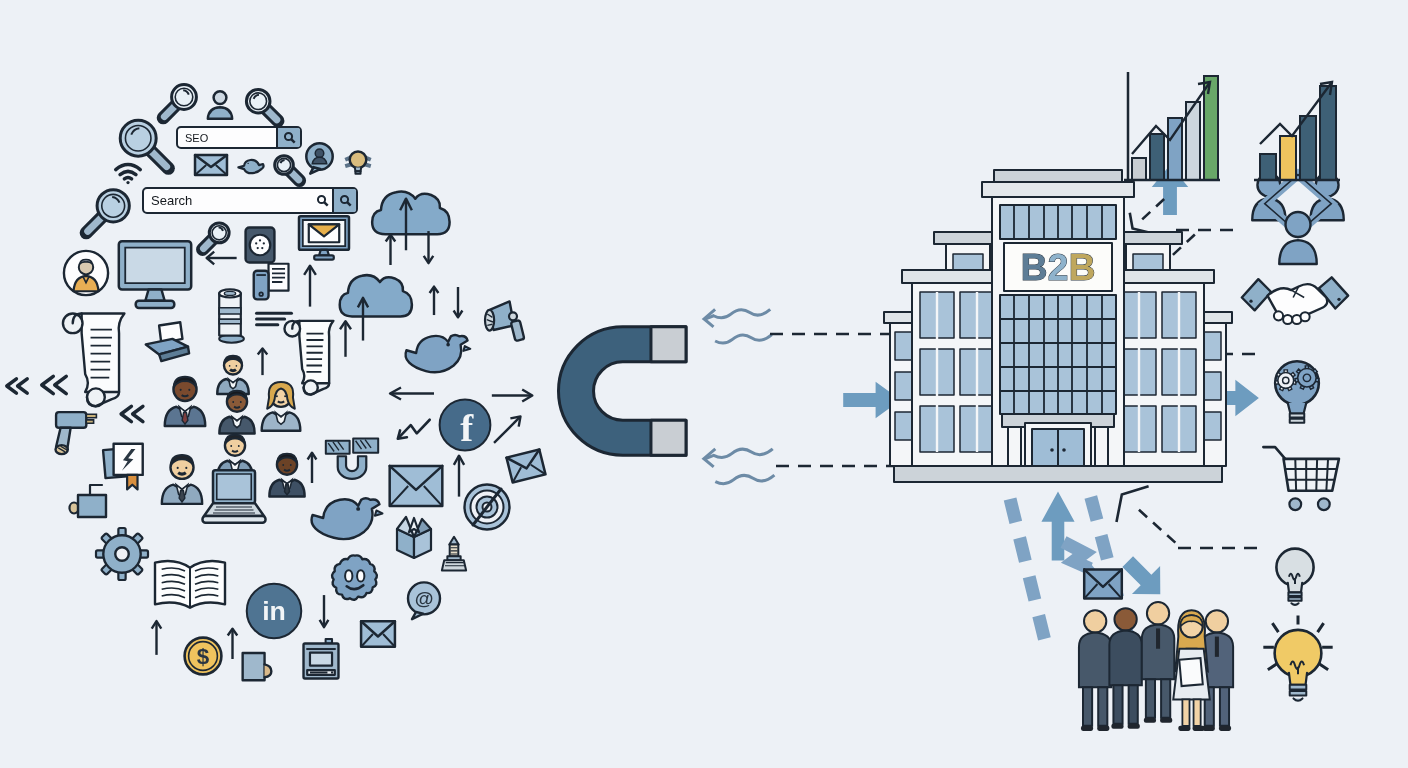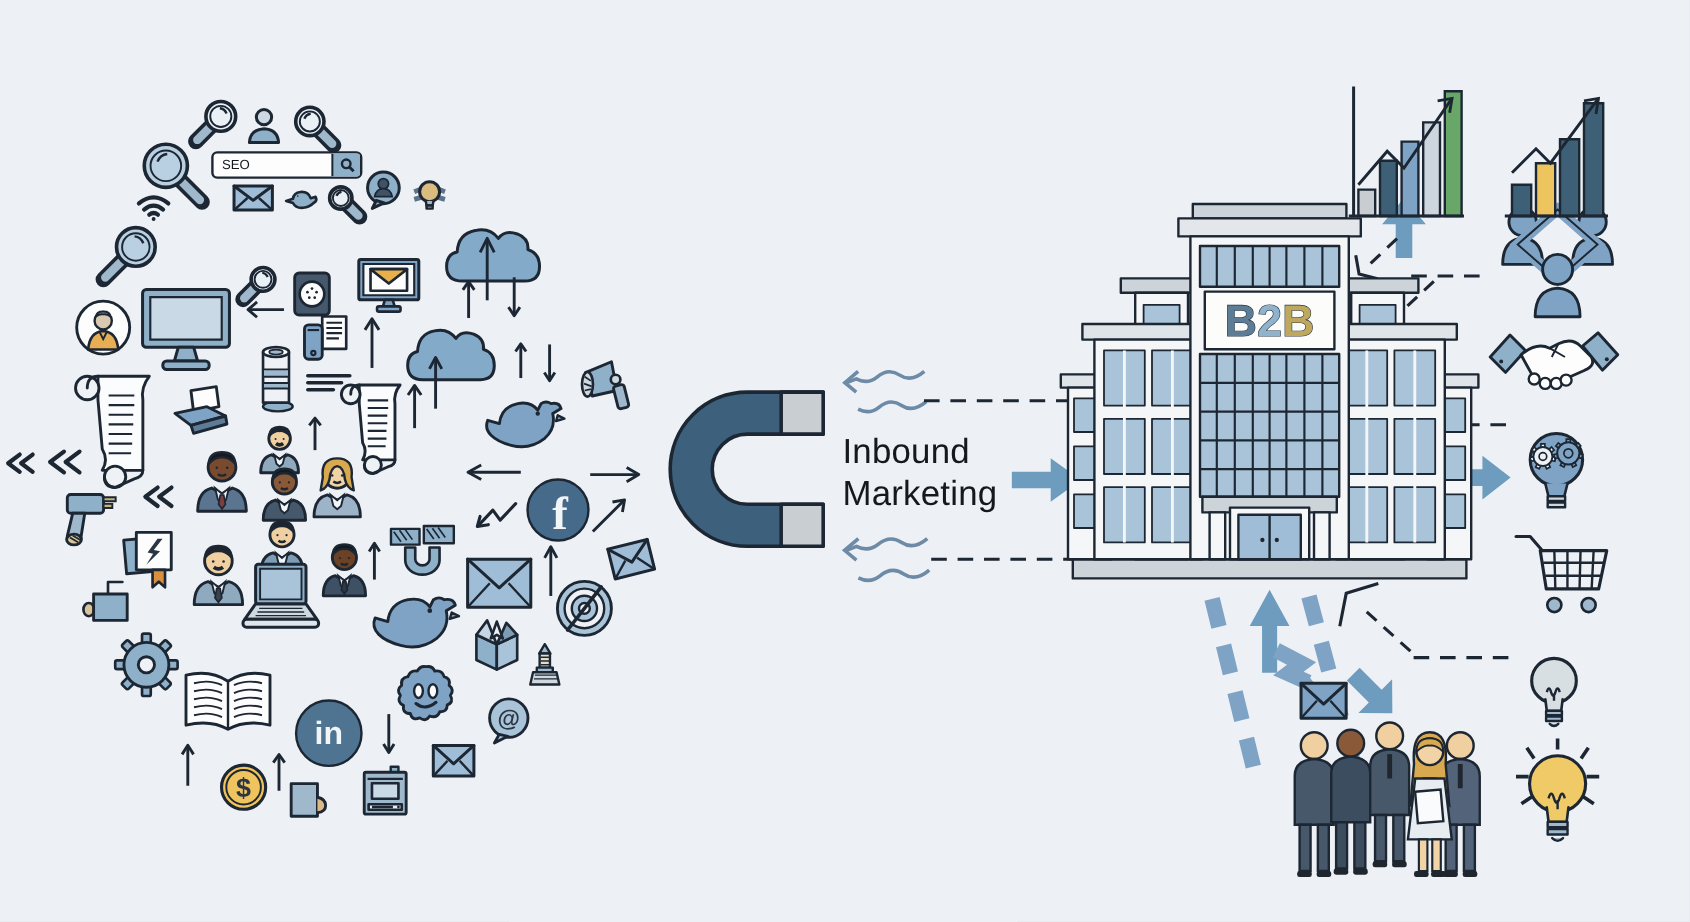--- a/index.html
+++ b/index.html
@@ -871,25 +871,36 @@
   <div class="sbar small" style="left:176px;top:126px;width:126px;height:23px;">
     <span class="sbar-label">SEO</span>
     <span class="sbar-btn">
       <svg viewBox="0 0 20 20">
           <circle cx="8.5" cy="8.5" r="5.5" fill="none" stroke="#1c2733" stroke-width="2"></circle>
           <line x1="12.5" y1="12.5" x2="18" y2="18" stroke="#1c2733" stroke-width="2.5"></line>
         </svg>
     </span>
   </div>
 
-
-  <div class="inbound" style="left:702px;top:360px;">
-    <div>Inbound</div>
-    <div>Marketing</div>
+  <div class="sbar" style="left:142px;top:187px;width:216px;height:27px;">
+    <span class="sbar-label">Search</span>
+    <span class="sbar-mag">
+      <svg viewBox="0 0 20 20">
+          <circle cx="8.5" cy="8.5" r="5.5" fill="none" stroke="#1c2733" stroke-width="2"></circle>
+          <line x1="12.5" y1="12.5" x2="18" y2="18" stroke="#1c2733" stroke-width="2.5"></line>
+        </svg>
+    </span>
+    <span class="sbar-btn">
+      <svg viewBox="0 0 20 20">
+          <circle cx="8.5" cy="8.5" r="5.5" fill="none" stroke="#1c2733" stroke-width="2"></circle>
+          <line x1="12.5" y1="12.5" x2="18" y2="18" stroke="#1c2733" stroke-width="2.5"></line>
+        </svg>
+    </span>
   </div>
+
 
   <svg class="abs" style="left:878px;top:162px;width:360px;height:332px" viewBox="0 0 360 332">
     <g stroke="#1c2733" stroke-width="2" stroke-linejoin="round">
 
       <rect x="16" y="304" width="328" height="16" fill="#ccd3d9"></rect>
 
       <rect x="56" y="70" width="68" height="12" fill="#ccd3d9"></rect>
       <rect x="68" y="82" width="44" height="222" fill="#f4f6f8"></rect>
       <g fill="#a9c3d9" stroke-width="1.5">
         <rect x="75" y="92" width="30" height="24"></rect>

